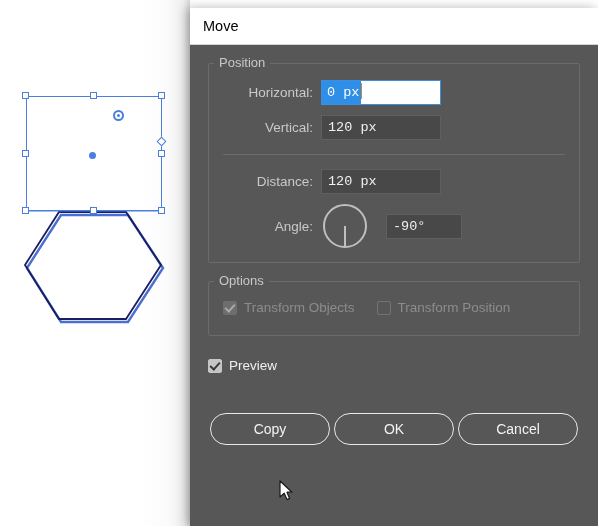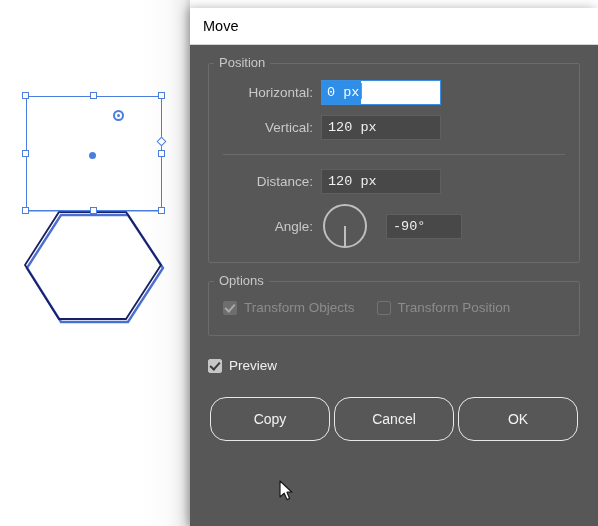--- a/index.html
+++ b/index.html
@@ -278,29 +278,30 @@
   }
 
   .buttons {
     display: flex;
     justify-content: space-between;
     margin-top: 24px;
     padding: 0 2px;
   }
   .btn {
     width: 120px;
-    height: 44px;
+    height: 32px;
     border-radius: 16px;
     border: 1.6px solid #e8e8e8;
     background: transparent;
     color: #f2f2f2;
     font-size: 14px;
     font-family: "Liberation Sans", sans-serif;
     cursor: pointer;
     padding: 0;
+    margin-top: 16px;
   }
 
   
   .cursor {
     position: absolute;
     left: 279px;
     top: 480px;
     width: 16px;
     height: 22px;
     pointer-events: none;
@@ -393,22 +394,22 @@
         </div>
       </div>
 
       <div class="chk-row preview-row">
         <span class="chk enabled checked"></span>
         <span class="chk-label">Preview</span>
       </div>
 
       <div class="buttons">
         <button class="btn">Copy</button>
+        <button class="btn">OK</button>
         <button class="btn">Cancel</button>
-        <button class="btn">OK</button>
       </div>
 
     </div>
   </div>
 
   <svg class="cursor" viewBox="0 0 16 22">
     <polygon points="1,1 1,17 5.2,13.2 8,19.6 10.6,18.4 8,12.2 13,12.2" fill="#ffffff" stroke="#1a1a1a" stroke-width="1.2" stroke-linejoin="round"></polygon>
   </svg>
 
 </div>

